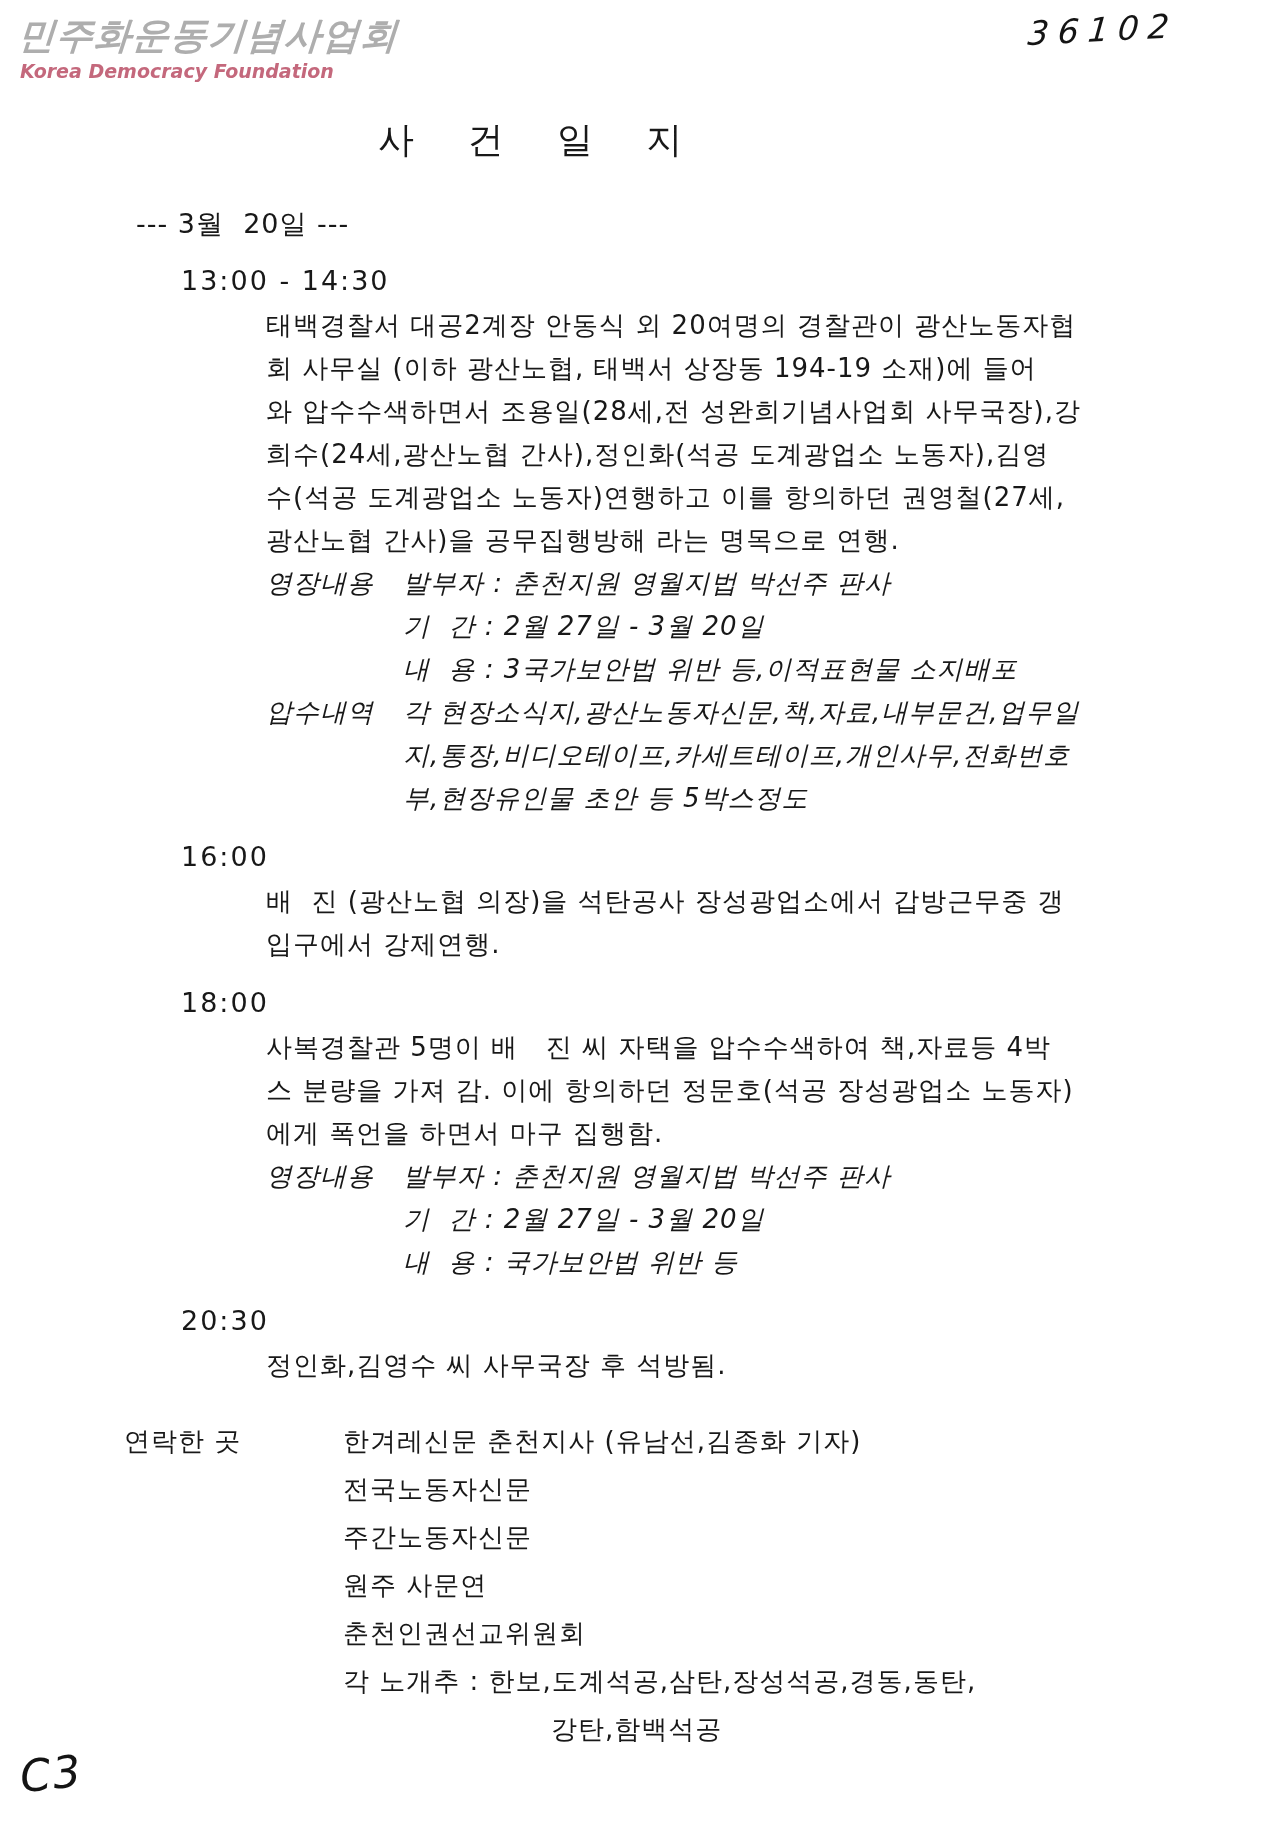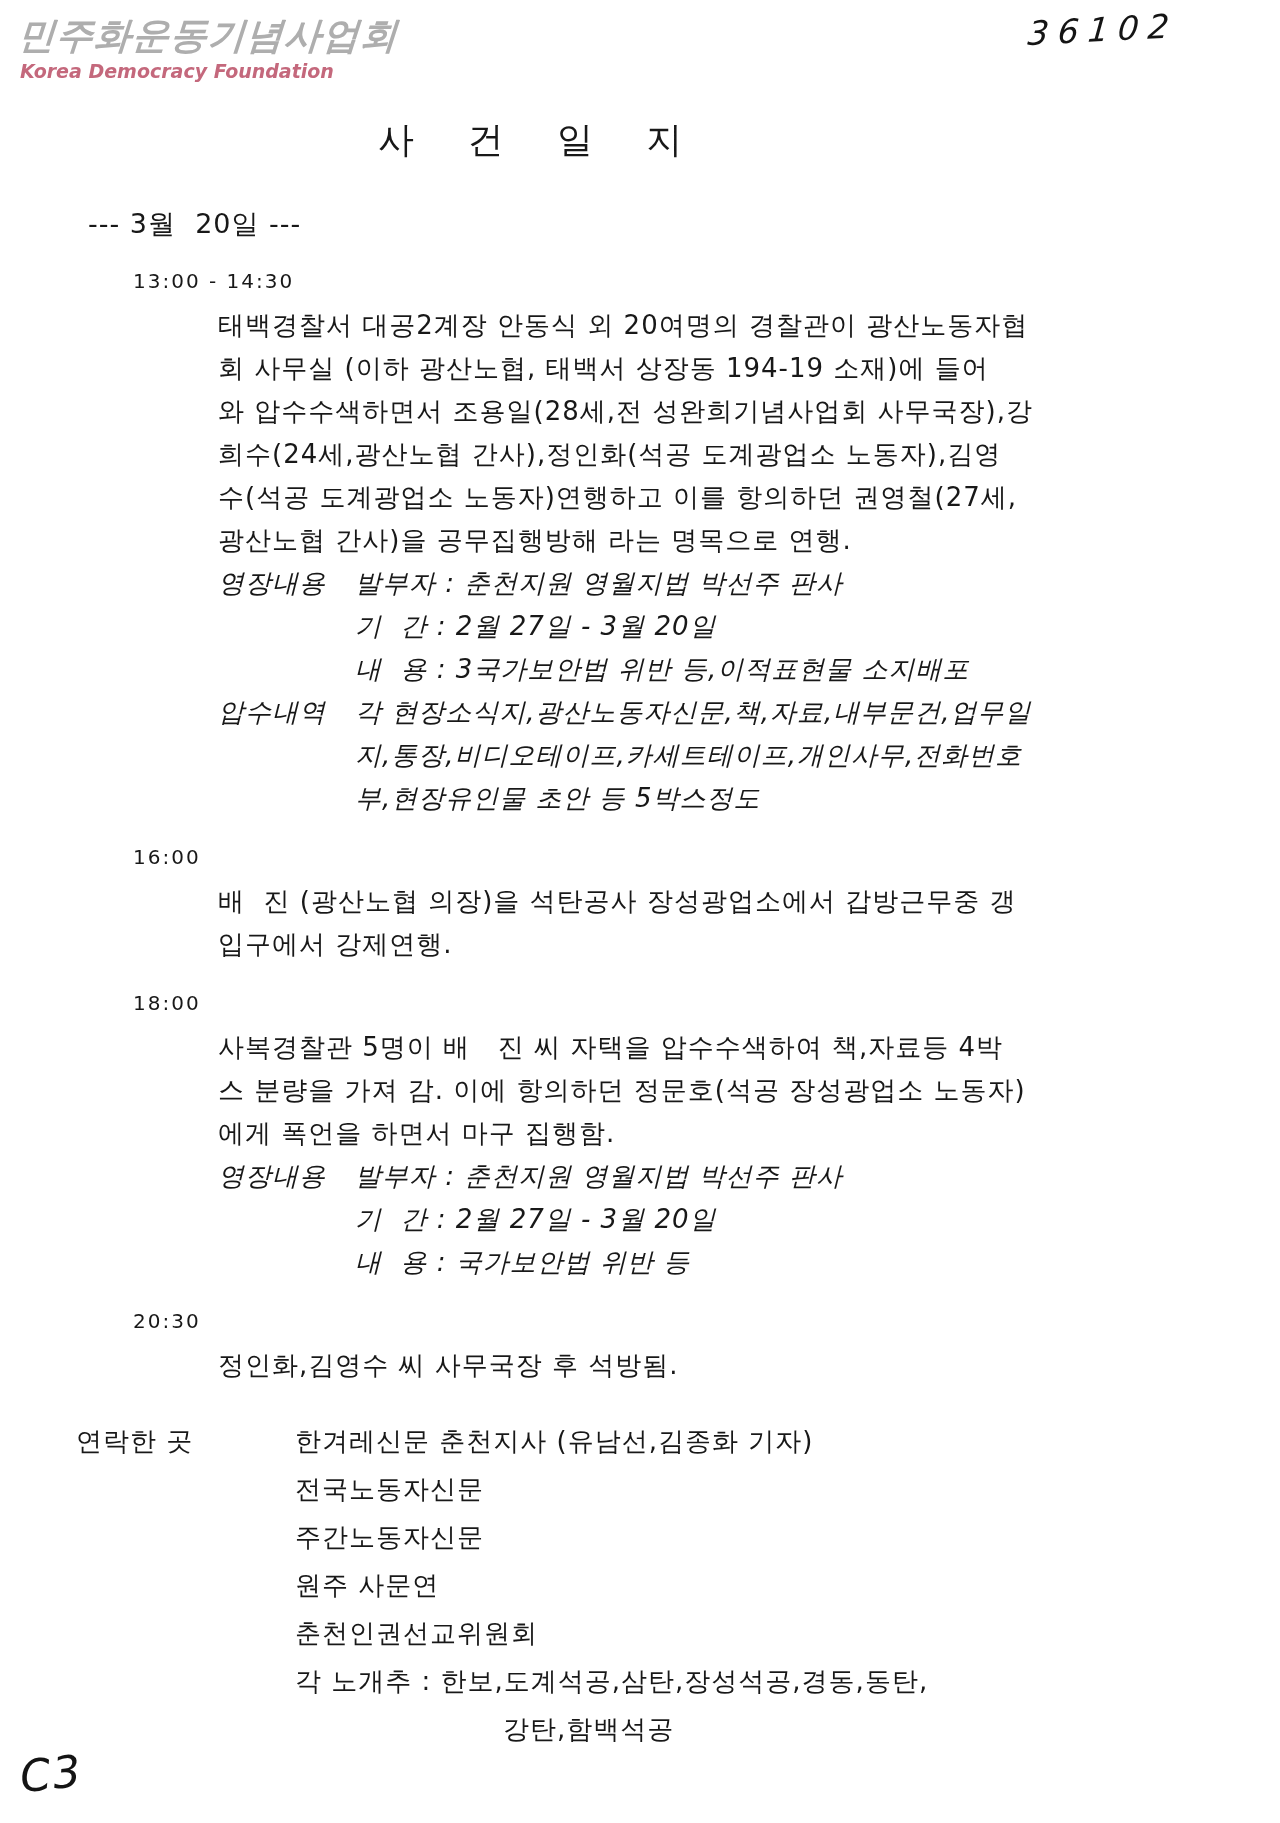--- a/index.html
+++ b/index.html
@@ -40,29 +40,29 @@
 
   
   .title {
     position:absolute; top:116px; left:378px; margin:0;
     font-size:36px; font-weight:500;
     word-spacing:38px; letter-spacing:2px;
     white-space:pre;
   }
 
   
-  .content { position:absolute; top:204px; left:0; right:0; }
+  .content { position:absolute; top:204px; left:0; right:0;padding-left:48px; }
   .date-hdr {
     margin-left:88px;
     font-size:27px; line-height:40px; font-weight:500;
     white-space:pre; letter-spacing:1px;
   }
   .time {
     margin-left:133px; margin-top:14px;
-    font-size:20px; line-height:46px; font-weight:500;
+    font-size:27px; line-height:46px; font-weight:500;
     letter-spacing:2px; white-space:pre;
   }
   .bodyline {
     margin-left:218px;
     font-size:26px; line-height:43px; font-weight:500;
     white-space:pre; letter-spacing:1px;
   }
   .drow {
     display:grid; grid-template-columns:137px 1fr;
     margin-left:218px;

